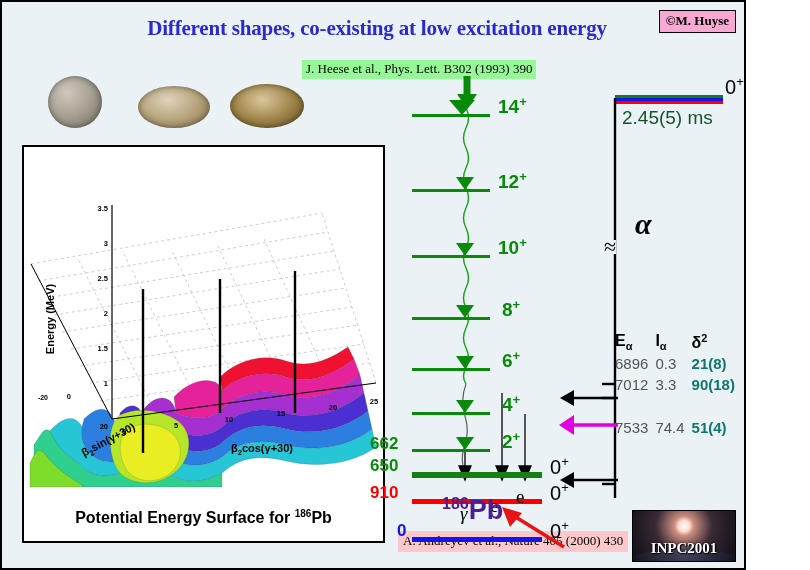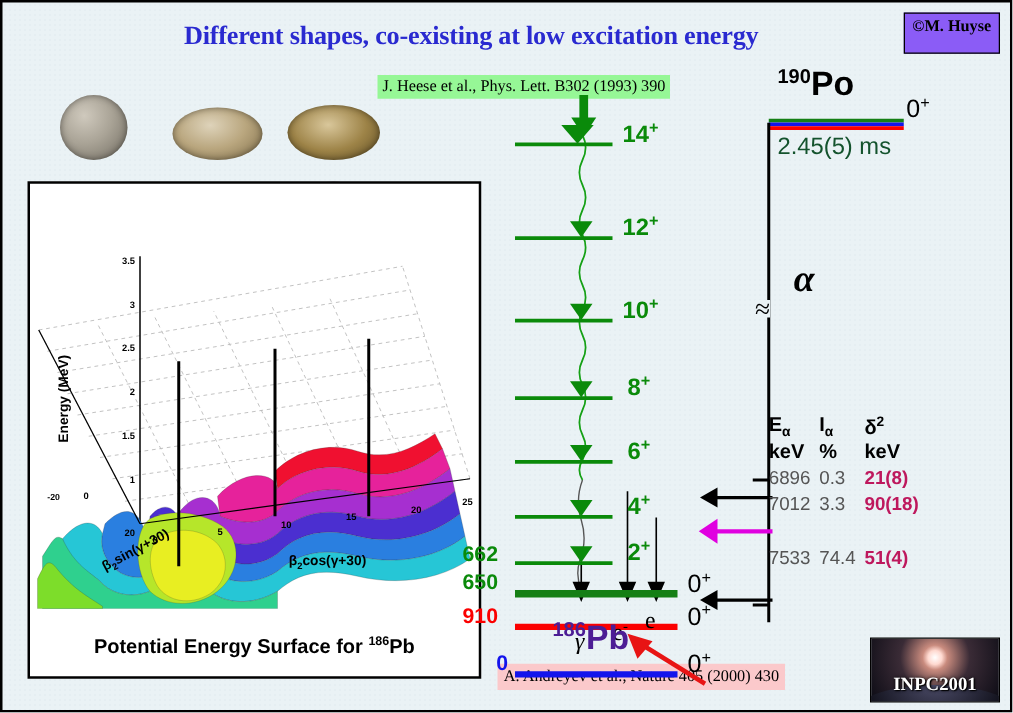--- a/index.html
+++ b/index.html
@@ -6,21 +6,21 @@
   * { box-sizing: border-box; }
   html, body { margin:0; padding:0; }
   body {
     width:810px; height:570px;
     font-family:"Liberation Serif", serif;
     background:#ffffff;
     overflow:hidden;
   }
   #slide {
     position:relative;
-    width:810px; height:570px;
+    width:746px; height:570px;
     background:#eaf2f5;
     border:2px solid #000;
     overflow:hidden;
   }
   
   #texture {
     position:absolute; inset:0;
     background-image:
       radial-gradient(#d2dfe6 0.6px, transparent 0.7px);
     background-size:4px 4px;
@@ -33,23 +33,23 @@
     position:absolute; left:60px; top:14px; width:630px;
     text-align:center;
     font-family:"Liberation Serif", serif;
     font-weight:bold; font-size:21px;
     color:#2a2ad0;
     letter-spacing:-0.2px;
     white-space:nowrap;
   }
   #copyright {
     position:absolute; right:8px; top:8px;
-    background:#8b5cf6;
+    background:#f9a8d4;
     border:1px solid #000;
-    padding:2px 6px 13px 6px;
+    padding:2px 6px 3px 6px;
     font-size:13px; font-weight:bold;
     font-family:"Liberation Serif", serif;
     color:#000;
     white-space:nowrap;
   }
 
   
   #cite-top {
     position:absolute; left:300px; top:58px;
     background:#96f796;
@@ -217,21 +217,21 @@
     padding-left:40px;
   }
   #alpha-table th {
     font-weight:bold; color:#000;
     padding:0 7px 1px 0; text-align:left;
     font-size:16px;
   }
   #alpha-table th sub { font-size:11px; }
   #alpha-table th sup { font-size:11px; }
   #alpha-table td { padding:2px 7px 2px 0; text-align:left; white-space:nowrap; }
-  #alpha-table td.d2 { color:#be185d; font-weight:bold; }
+  #alpha-table td.d2 { color:#0f766e; font-weight:bold; }
   .sp-row td { height:22px; }
 
   #redarrow { position:absolute; left:496px; top:503px; }
 
   #inpc {
     position:absolute; right:8px; bottom:6px;
     width:104px; height:52px;
     border:1px solid #000;
     background:radial-gradient(circle at 50% 30%, #ffffff 0%, #ffd9d0 9%, #c98b7e 16%, #3a2b36 45%, #0b0b14 100%);
     overflow:hidden;
@@ -432,23 +432,20 @@
 
     <div style="position:absolute;left:68px;top:441px;font-family:'Liberation Serif',serif;font-style:italic;font-size:19px;color:#000">γ</div>
     <div style="position:absolute;left:98px;top:432px;font-family:'Liberation Serif',serif;font-size:19px;color:#000;white-space:nowrap"><span>e</span><sup style="font-size:12px">-</sup></div>
     <div style="position:absolute;left:124px;top:424px;font-family:'Liberation Serif',serif;font-size:19px;color:#000;white-space:nowrap"><span>e</span></div>
   </div>
 
   <div id="nuc-pb">
     <sup>186</sup><span>Pb</span>
   </div>
 
-  <div id="nuc-po">
-    <sup>190</sup><span>Po</span>
-  </div>
   <div class="jpi" style="left:723px; top:72px;">
     <span>0</span><sup>+</sup>
   </div>
 
   <div id="po-level">
     <div class="band" style="background:#157f15"></div>
     <div class="band" style="background:#1414ec"></div>
     <div class="band" style="background:#fb0000"></div>
   </div>
 
@@ -472,25 +469,20 @@
     <line x1="60" y1="98" x2="14" y2="98" stroke="#000" stroke-width="2.6"></line>
     <polygon points="16,90 16,106 2,98" fill="#000"></polygon>
   </svg>
 
   <table id="alpha-table">
     <thead>
       <tr>
         <th>E<sub>α</sub></th>
         <th>I<sub>α</sub></th>
         <th>δ<sup>2</sup></th>
-      </tr>
-      <tr>
-        <th>keV</th>
-        <th>%</th>
-        <th>keV</th>
       </tr>
     </thead>
     <tbody>
       <tr>
         <td>6896</td>
         <td>0.3</td>
         <td class="d2">21(8)</td>
       </tr>
       <tr>
         <td>7012</td>

